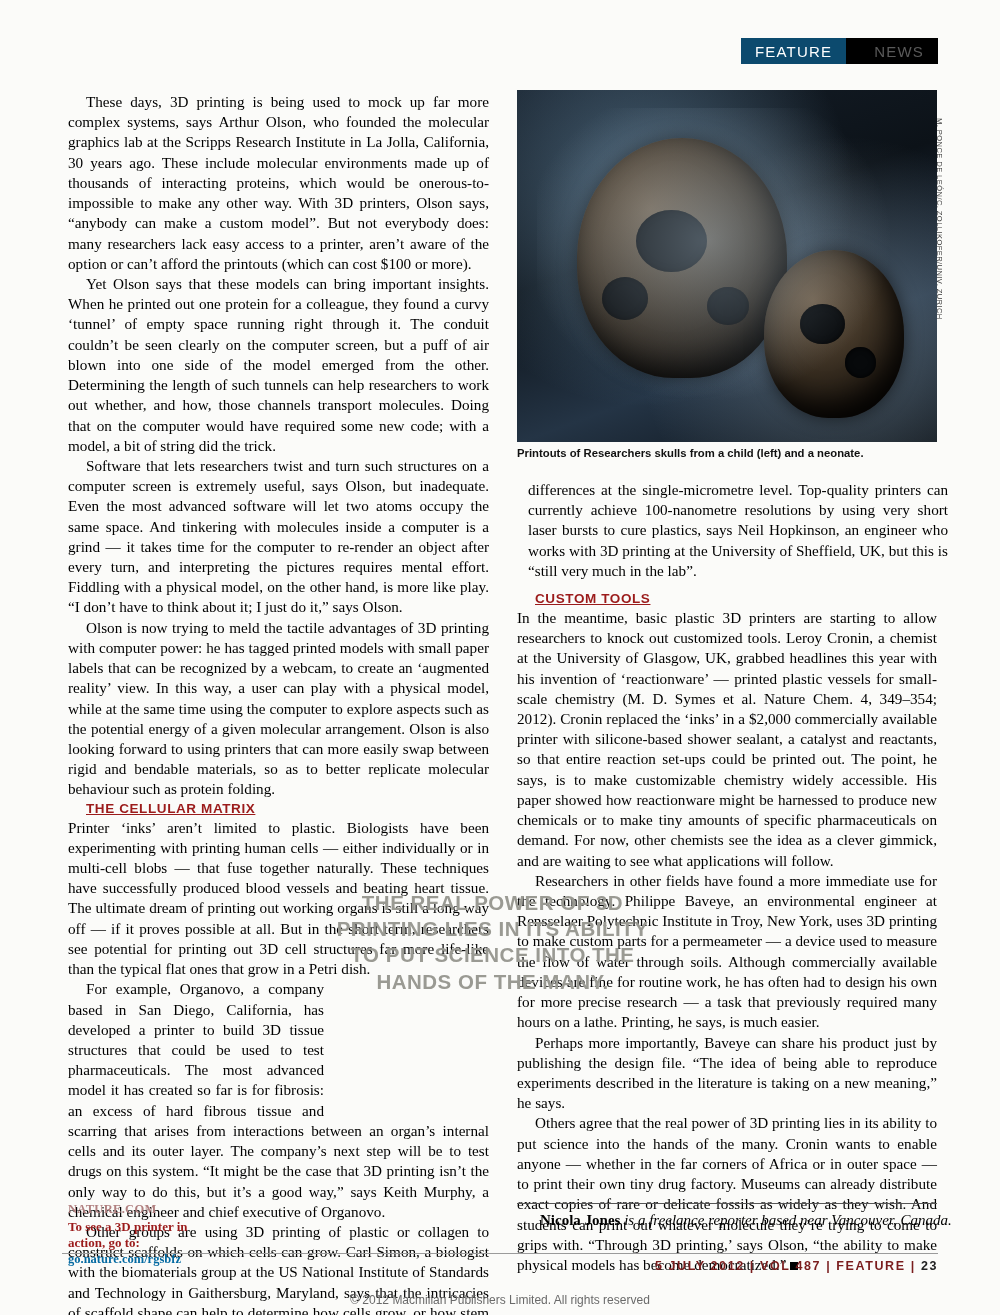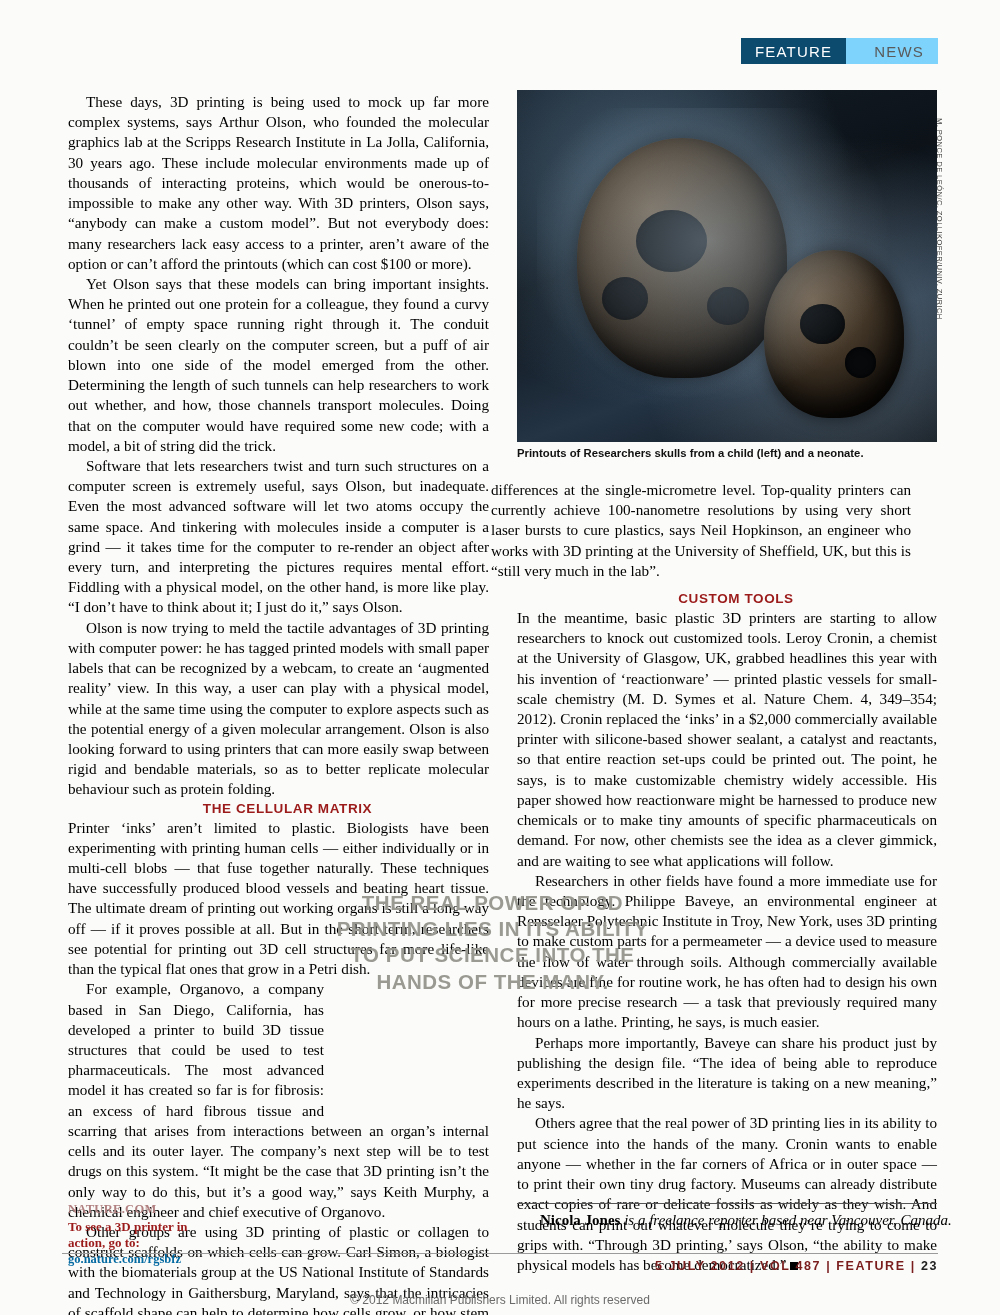--- a/index.html
+++ b/index.html
@@ -36,21 +36,21 @@
     letter-spacing: 1.2px;
     color: #ffffff;
     padding: 4px 14px 3px 14px;
     display: flex;
     align-items: center;
   }
   .tab-feature {
     background: #0c4a6e;
   }
   .tab-news {
-    background: #7dd3fc;
+    background: #000000;
     color: #5a5a5a;
     padding-left: 28px;
   }
 
   
   .col {
     position: absolute;
     font-size: 15.2px;
     line-height: 1.33;
     text-align: justify;
@@ -65,41 +65,42 @@
   .col p.noindent {
     text-indent: 0;
   }
 
   #col-left {
     left: 68px;
     top: 92px;
     width: 421px;
   }
   #col-right-top {
-    left: 491px;
+    left: 528px;
     top: 480px;
     width: 420px;
   }
   #col-right-bottom {
     left: 517px;
     top: 590px;
     width: 420px;
   }
 
   .sec-head {
     font-family: "Liberation Sans", sans-serif;
     font-weight: bold;
     font-size: 13.5px;
     letter-spacing: 0.6px;
     color: #9b1b1b;
     margin-top: 14px;
     margin-bottom: 3px;
     text-transform: uppercase;
     text-indent: 0;
-    text-align: center;
+    text-align: left;
+    text-decoration: underline;
   }
 
   
   .figure {
     position: absolute;
     left: 517px;
     top: 90px;
     width: 420px;
     height: 352px;
     overflow: hidden;

